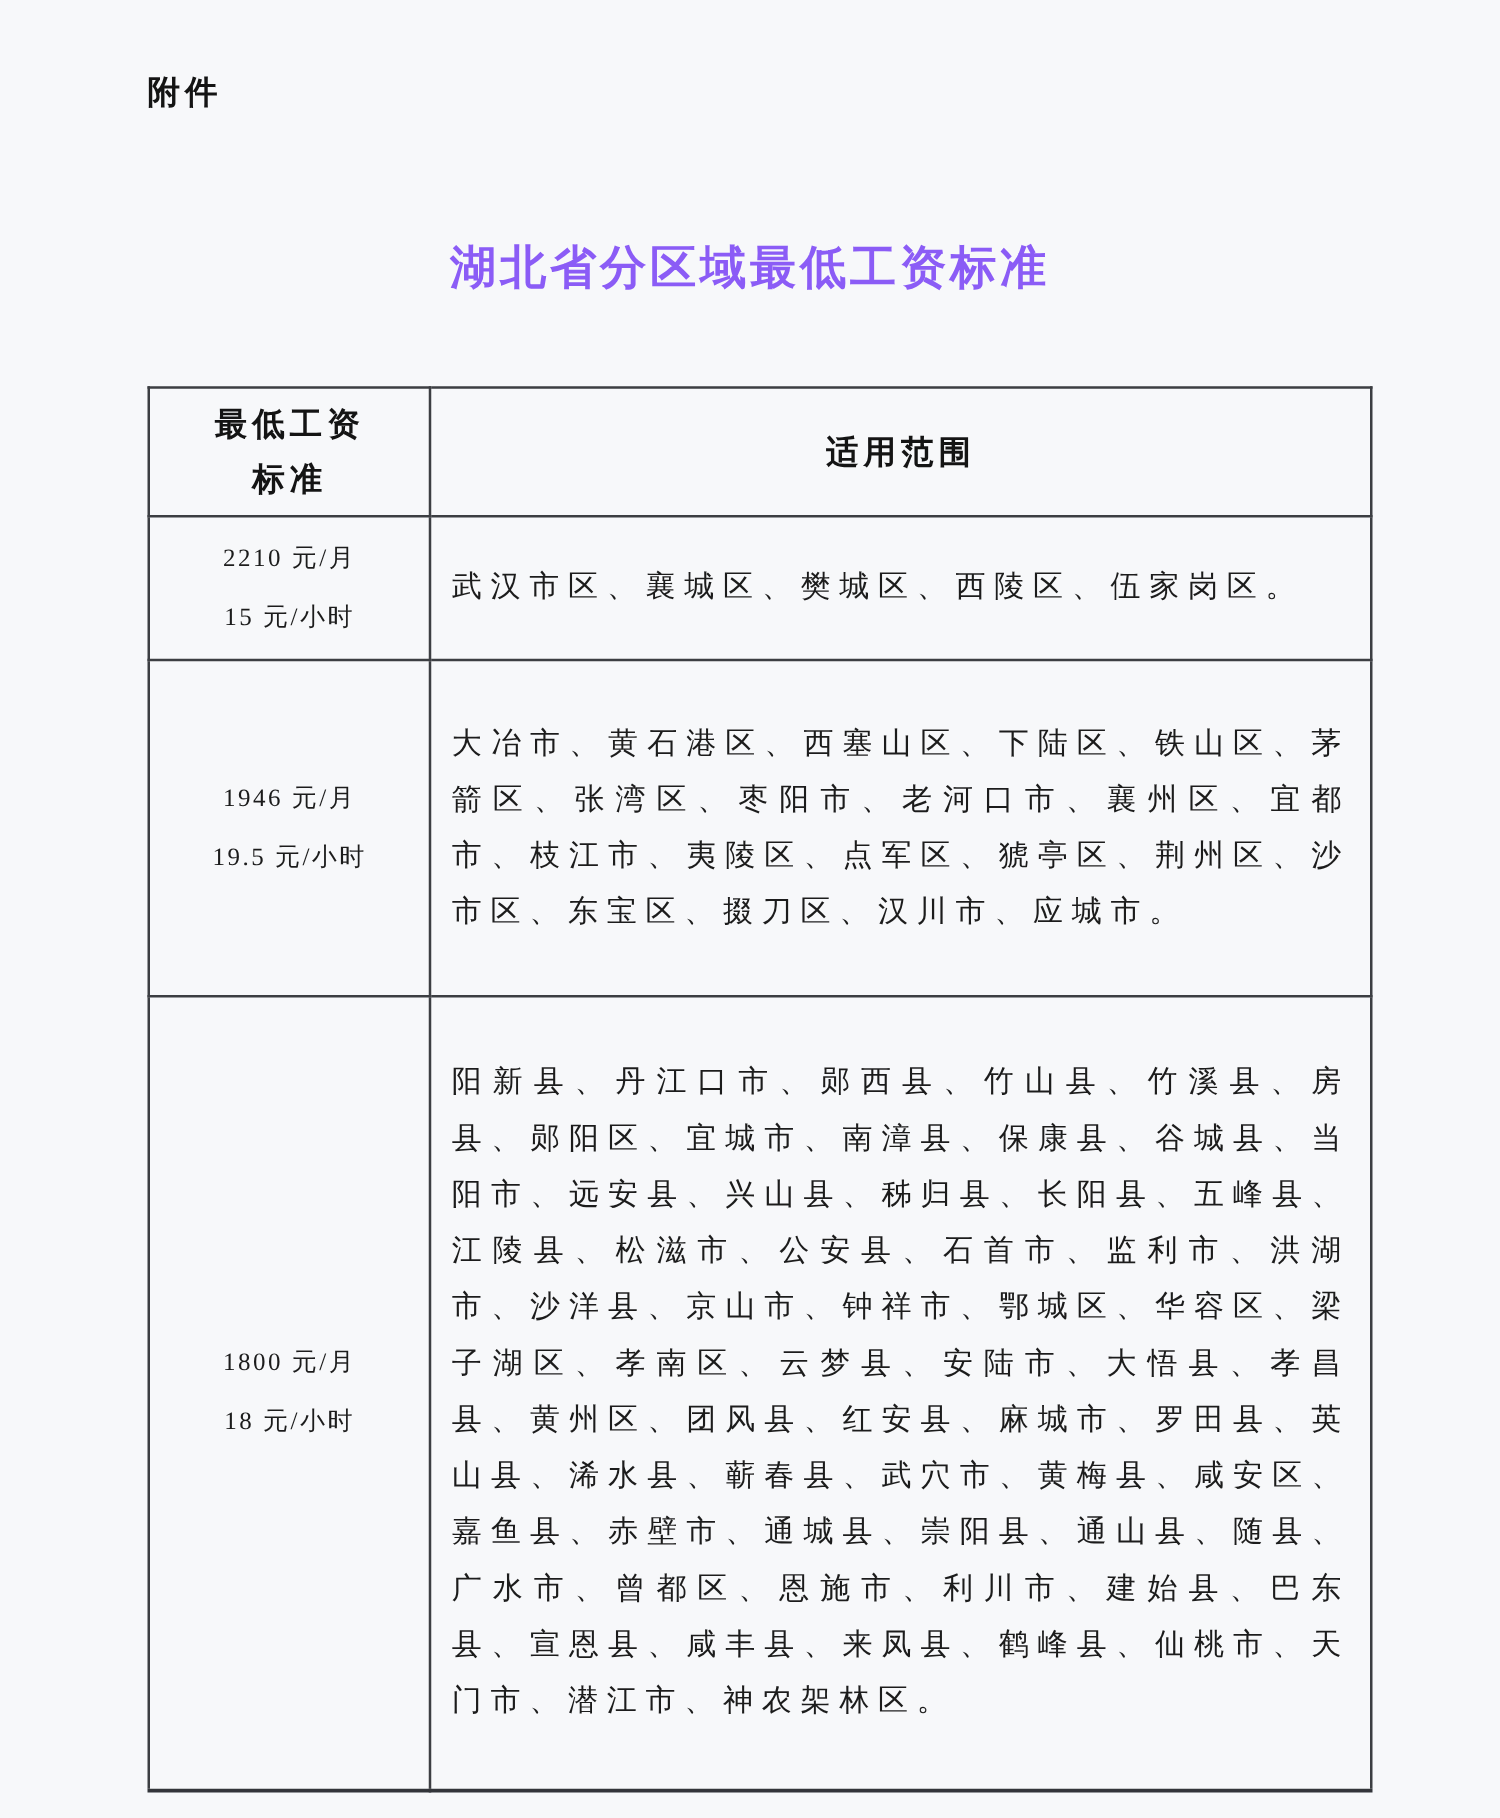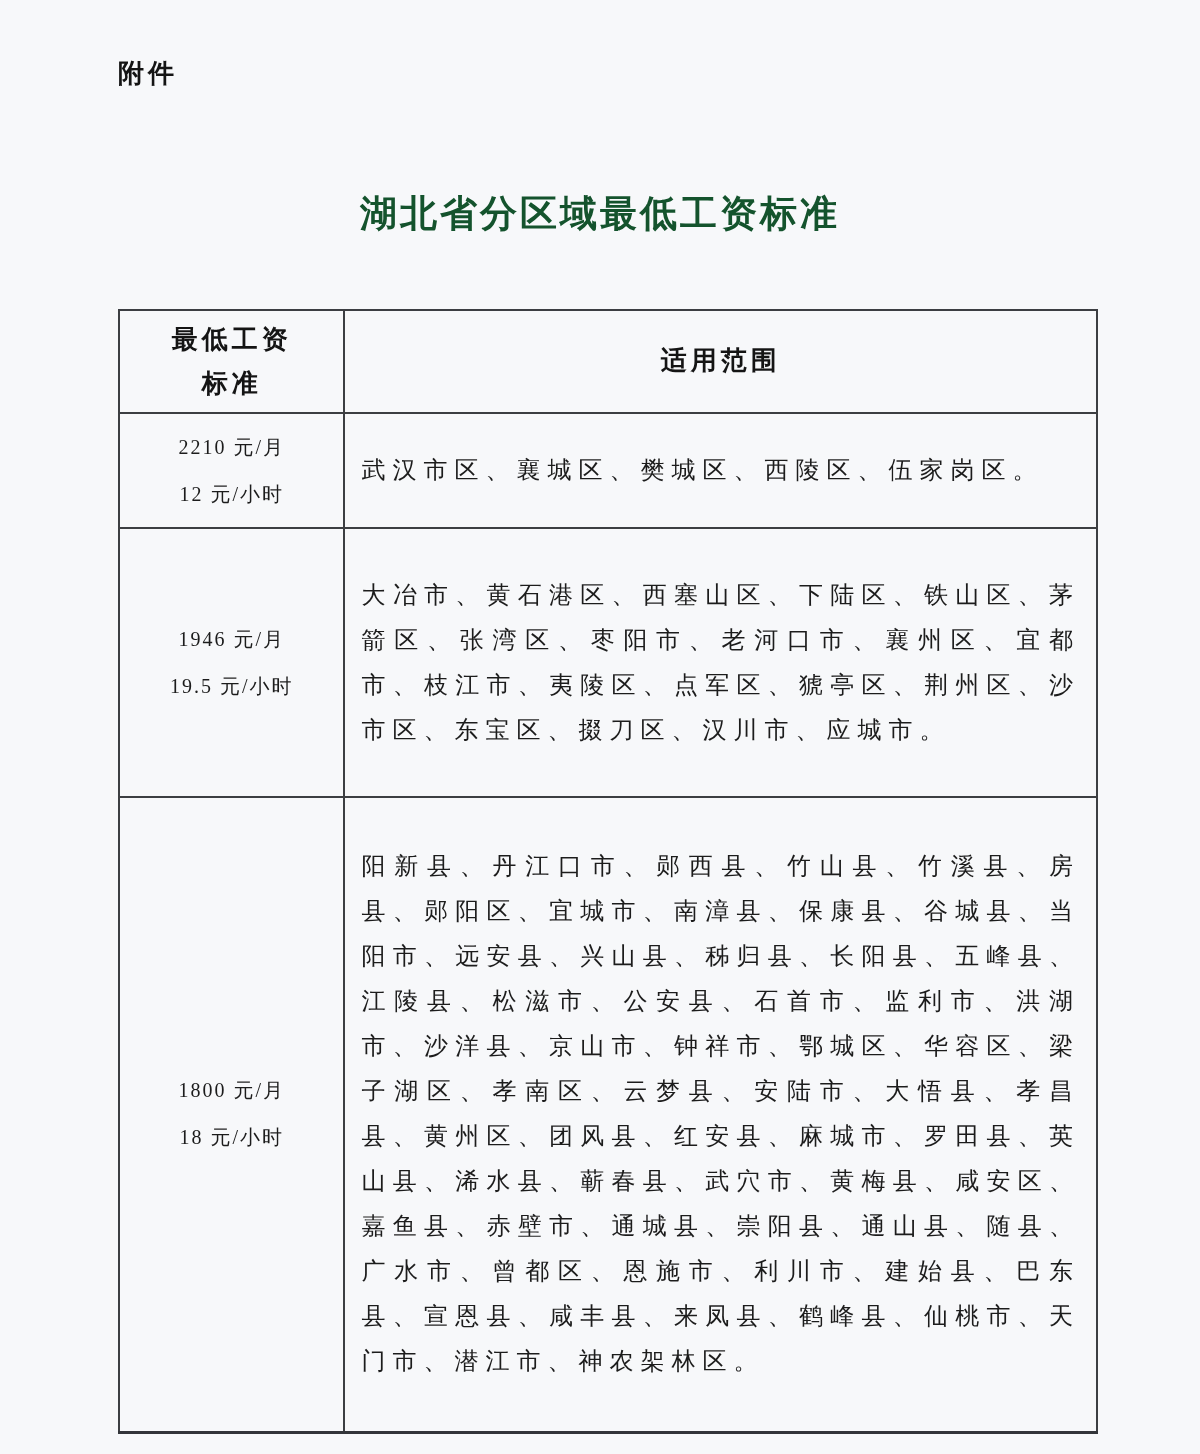--- a/index.html
+++ b/index.html
@@ -28,40 +28,40 @@
     letter-spacing: 4px;
     color: #141414;
   }
   .doc-title {
     margin: 98px 0 0 0;
     text-align: center;
     font-family: "Liberation Serif", "DejaVu Serif", serif;
     font-weight: 700;
     font-size: 37px;
     letter-spacing: 3px;
-    color: #14532d;
+    color: #8b5cf6;
   }
   table.wage-table {
     margin: 70px 0 0 118px;
     width: 980px;
     border-collapse: collapse;
     table-layout: fixed;
     background: transparent;
   }
   table.wage-table th,
   table.wage-table td {
     border: 2px solid #3c3e42;
     box-sizing: border-box;
     vertical-align: middle;
   }
   table.wage-table {
     border-bottom: 3px solid #33353a;
   }
   .col-wage  { width: 219px; }
-  .col-scope { width: 731px; font-family: Liberation Mono, monospace; }
+  .col-scope { width: 731px; }
   th.header-cell {
     height: 103px;
     font-size: 26px;
     font-weight: 700;
     text-align: center;
     letter-spacing: 4px;
     line-height: 44px;
     color: #141414;
     padding: 0;
   }
@@ -103,21 +103,21 @@
           <div>最低工资</div>
           <div>标准</div>
         </th>
         <th class="header-cell col-scope">适用范围</th>
       </tr>
     </thead>
     <tbody>
       <tr class="row-1">
         <td class="wage-cell">
           <div class="wage-line">2210 元/月</div>
-          <div class="wage-line">12 元/小时</div>
+          <div class="wage-line">15 元/小时</div>
         </td>
         <td class="scope-cell">武汉市区、襄城区、樊城区、西陵区、伍家岗区。</td>
       </tr>
       <tr class="row-2">
         <td class="wage-cell">
           <div class="wage-line">1946 元/月</div>
           <div class="wage-line">19.5 元/小时</div>
         </td>
         <td class="scope-cell">大冶市、黄石港区、西塞山区、下陆区、铁山区、茅箭区、张湾区、枣阳市、老河口市、襄州区、宜都市、枝江市、夷陵区、点军区、猇亭区、荆州区、沙市区、东宝区、掇刀区、汉川市、应城市。</td>
       </tr>

